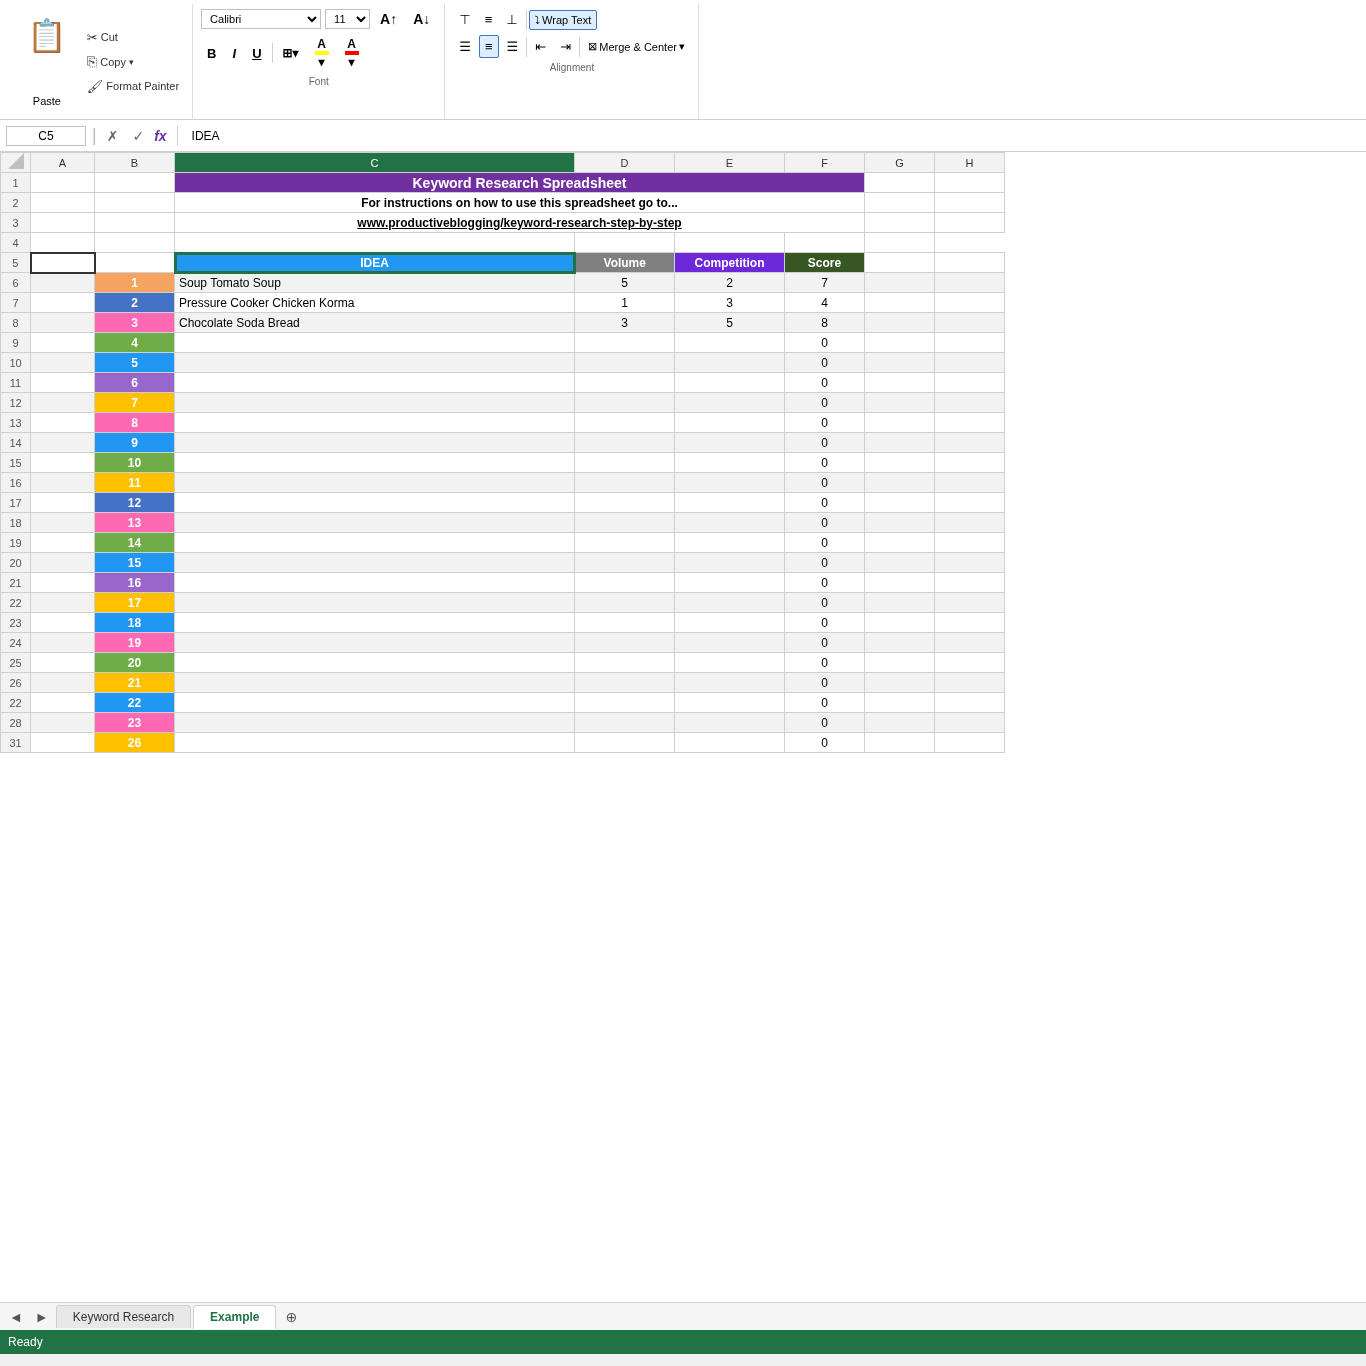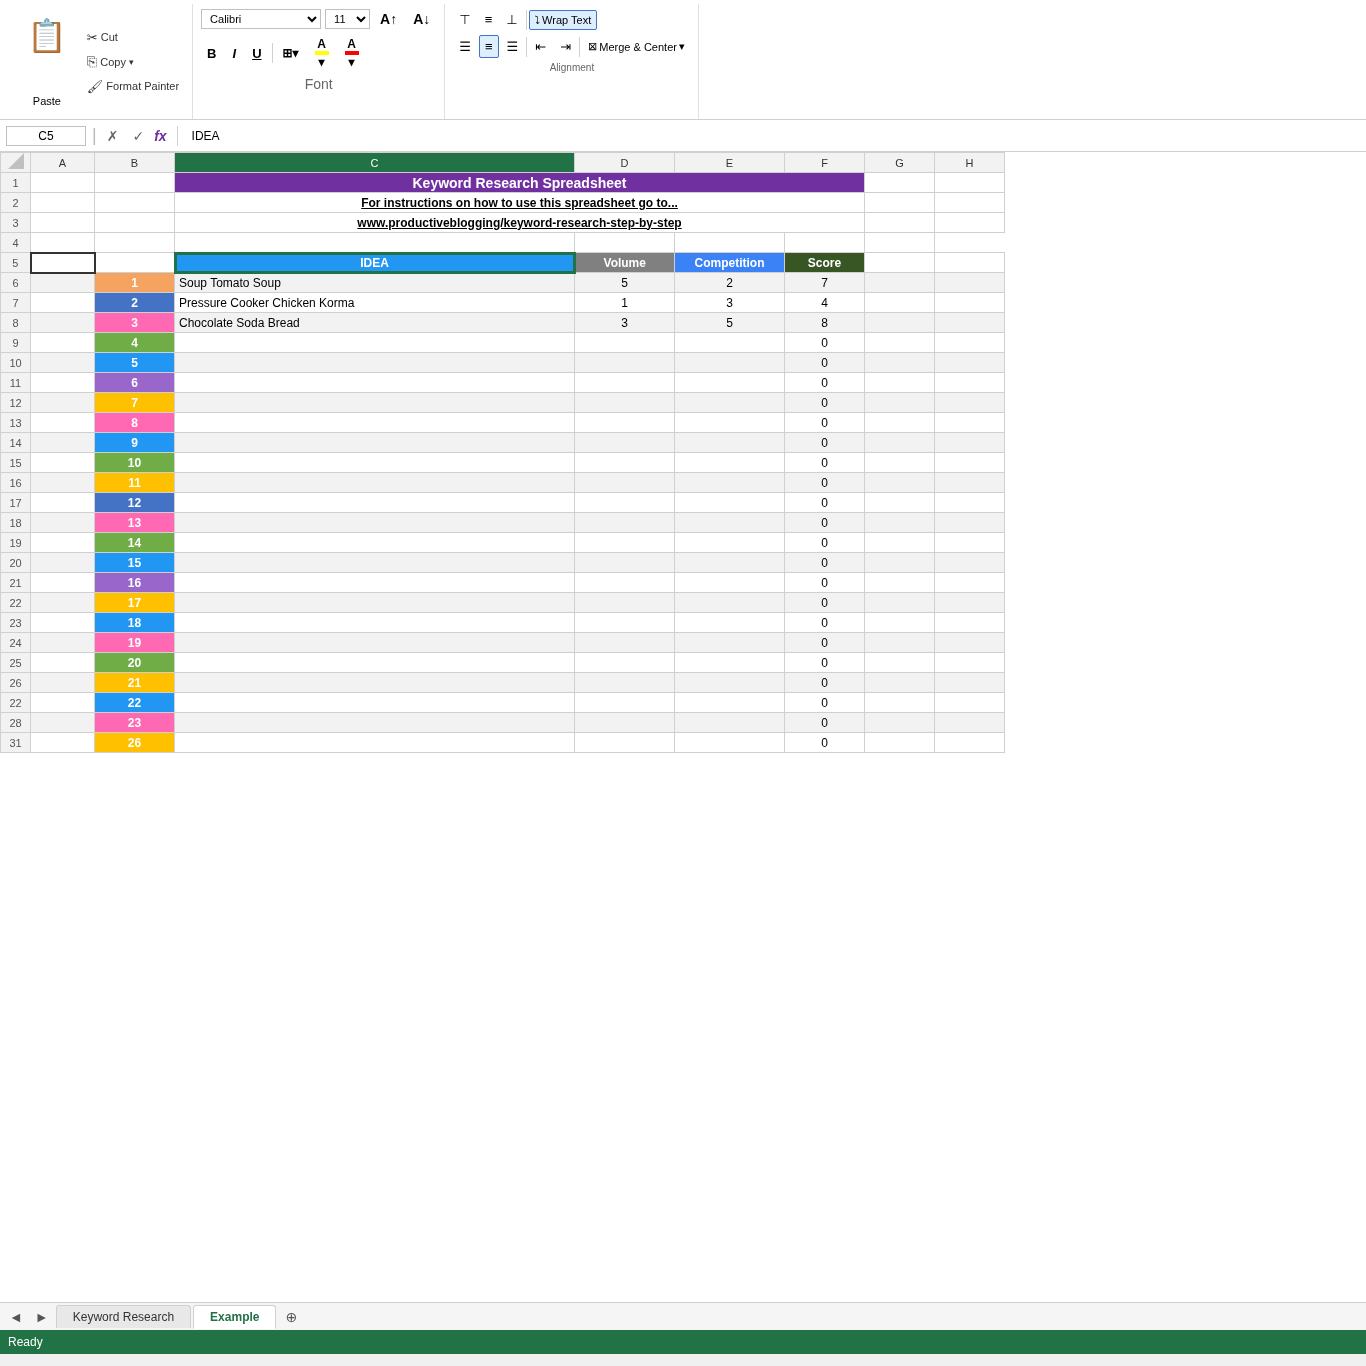--- a/index.html
+++ b/index.html
@@ -279,21 +279,20 @@
     .cell-purple-header {
       background: #7030a0;
       color: white;
       font-weight: bold;
       font-size: 14px;
       text-align: center;
     }
     .cell-bold-center {
       font-weight: bold;
       text-align: center;
-      text-decoration: underline;
     }
     .cell-blue-header {
       background: #2196F3;
       color: white;
       font-weight: bold;
       text-align: center;
     }
     .cell-selected-border { outline: 2px solid #217346; outline-offset: -2px; }
 
     
@@ -371,21 +370,21 @@
           <span style="width:14px;height:4px;background:#FFFF00;display:block;"></span>
         </span>▾
       </button>
       <button class="font-btn">
         <span style="display:flex;flex-direction:column;align-items:center;">
           <span>A</span>
           <span style="width:14px;height:4px;background:#FF0000;display:block;"></span>
         </span>▾
       </button>
     </div>
-    <div style="font-size:14px;color:#666;text-align:center;">Font</div>
+    <div style="font-size:10px;color:#666;text-align:center;">Font</div>
   </div>
 
   <div class="align-group" style="display:flex;flex-direction:column;padding:4px 8px;border-right:1px solid #e0e0e0;gap:4px;min-width:180px;">
     <div class="align-row" style="display:flex;align-items:center;gap:2px;">
       <button class="align-btn">⊤</button>
       <button class="align-btn">≡</button>
       <button class="align-btn">⊥</button>
       <span style="width:1px;height:20px;background:#d0d0d0;"></span>
       <button class="align-btn wrap-text-btn-active" style="display:flex;align-items:center;gap:2px;font-size:11px;">
         <span>⤵</span>
@@ -485,21 +484,21 @@
           <td></td>
           <td></td>
           <td></td>
         </tr>
         <tr>
           <td class="row-header">5</td>
           <td style="border: 2px solid rgb(51, 51, 51);"></td>
           <td></td>
           <td class="cell-blue-header cell-selected-border" style="background: rgb(33, 150, 243); color: white; font-weight: bold; text-align: center; border: 2px solid rgb(33, 115, 70);">IDEA</td>
           <td style="background: rgb(128, 128, 128); color: white; font-weight: bold; text-align: center;">Volume</td>
-          <td style="background: #3b82f6; color: white; font-weight: bold; text-align: center;">Competition</td>
+          <td style="background: #6d28d9; color: white; font-weight: bold; text-align: center;">Competition</td>
           <td style="background: rgb(55, 86, 35); color: white; font-weight: bold; text-align: center;">Score</td>
           <td></td>
           <td></td>
         </tr>
         <tr style="background-color: rgb(242, 242, 242);">
           <td class="row-header">6</td>
           <td></td>
           <td class="num-orange">1</td>
           <td style="background-color: rgb(242, 242, 242);">Soup Tomato Soup</td>
           <td style="text-align: center; background: rgb(242, 242, 242);">5</td>

